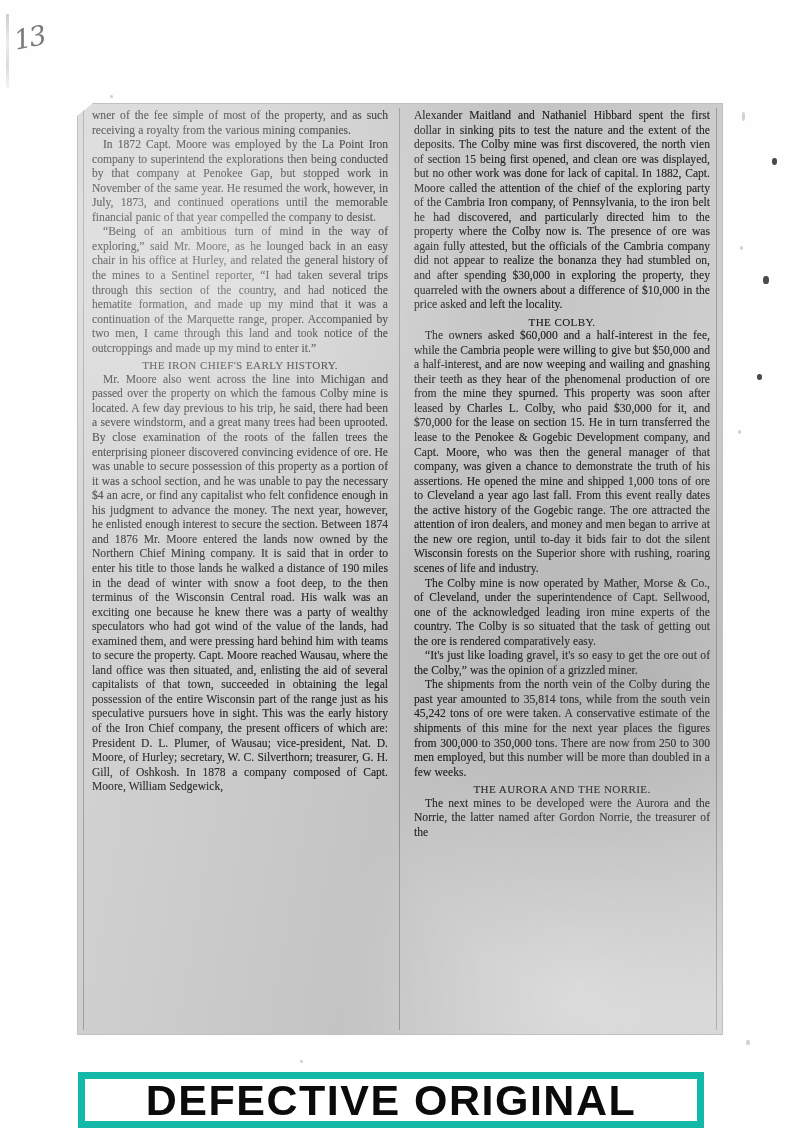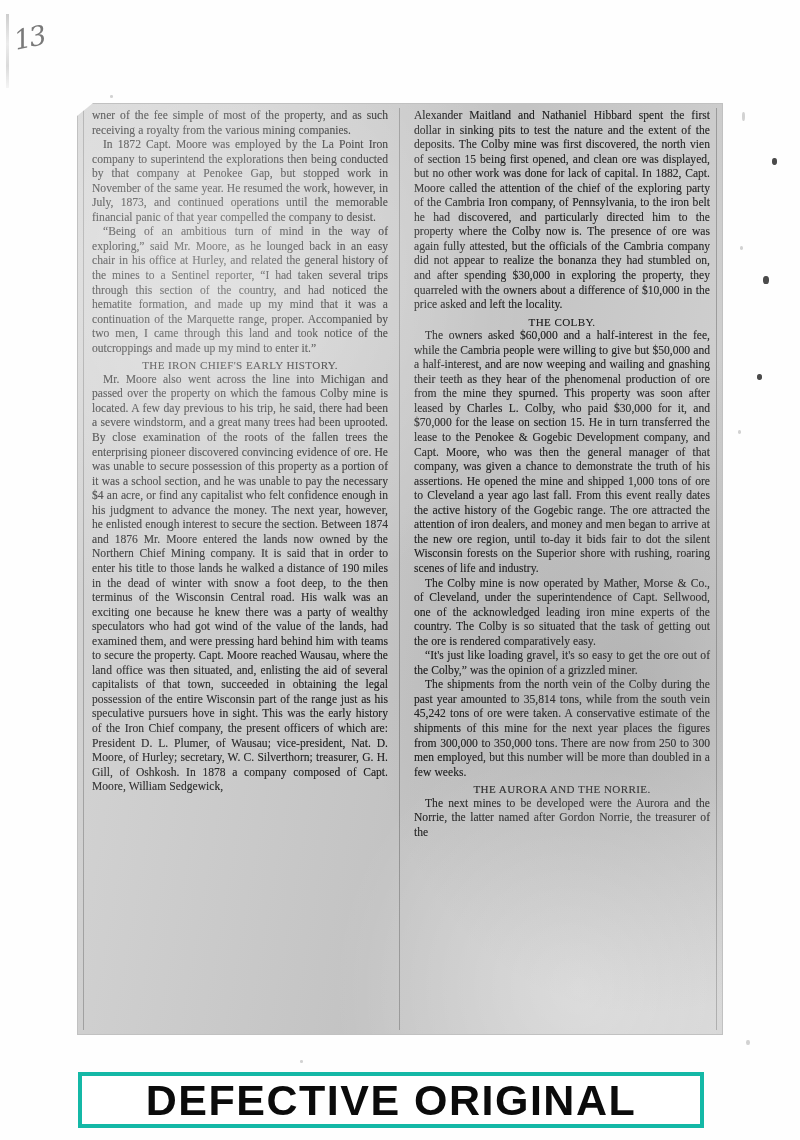--- a/index.html
+++ b/index.html
@@ -152,21 +152,21 @@
   }
 
   
   #defect-banner {
     position: absolute;
     left: 78px;
     top: 1072px;
     width: 626px;
     height: 56px;
     background: #ffffff;
-    border: 4px solid #14b8a6;
+    border: 7px solid #14b8a6;
     display: flex;
     align-items: center;
     justify-content: center;
     box-sizing: border-box;
   }
   #defect-text {
     font-family: "Liberation Sans", sans-serif;
     font-weight: bold;
     font-size: 43px;
     letter-spacing: 1.5px;

